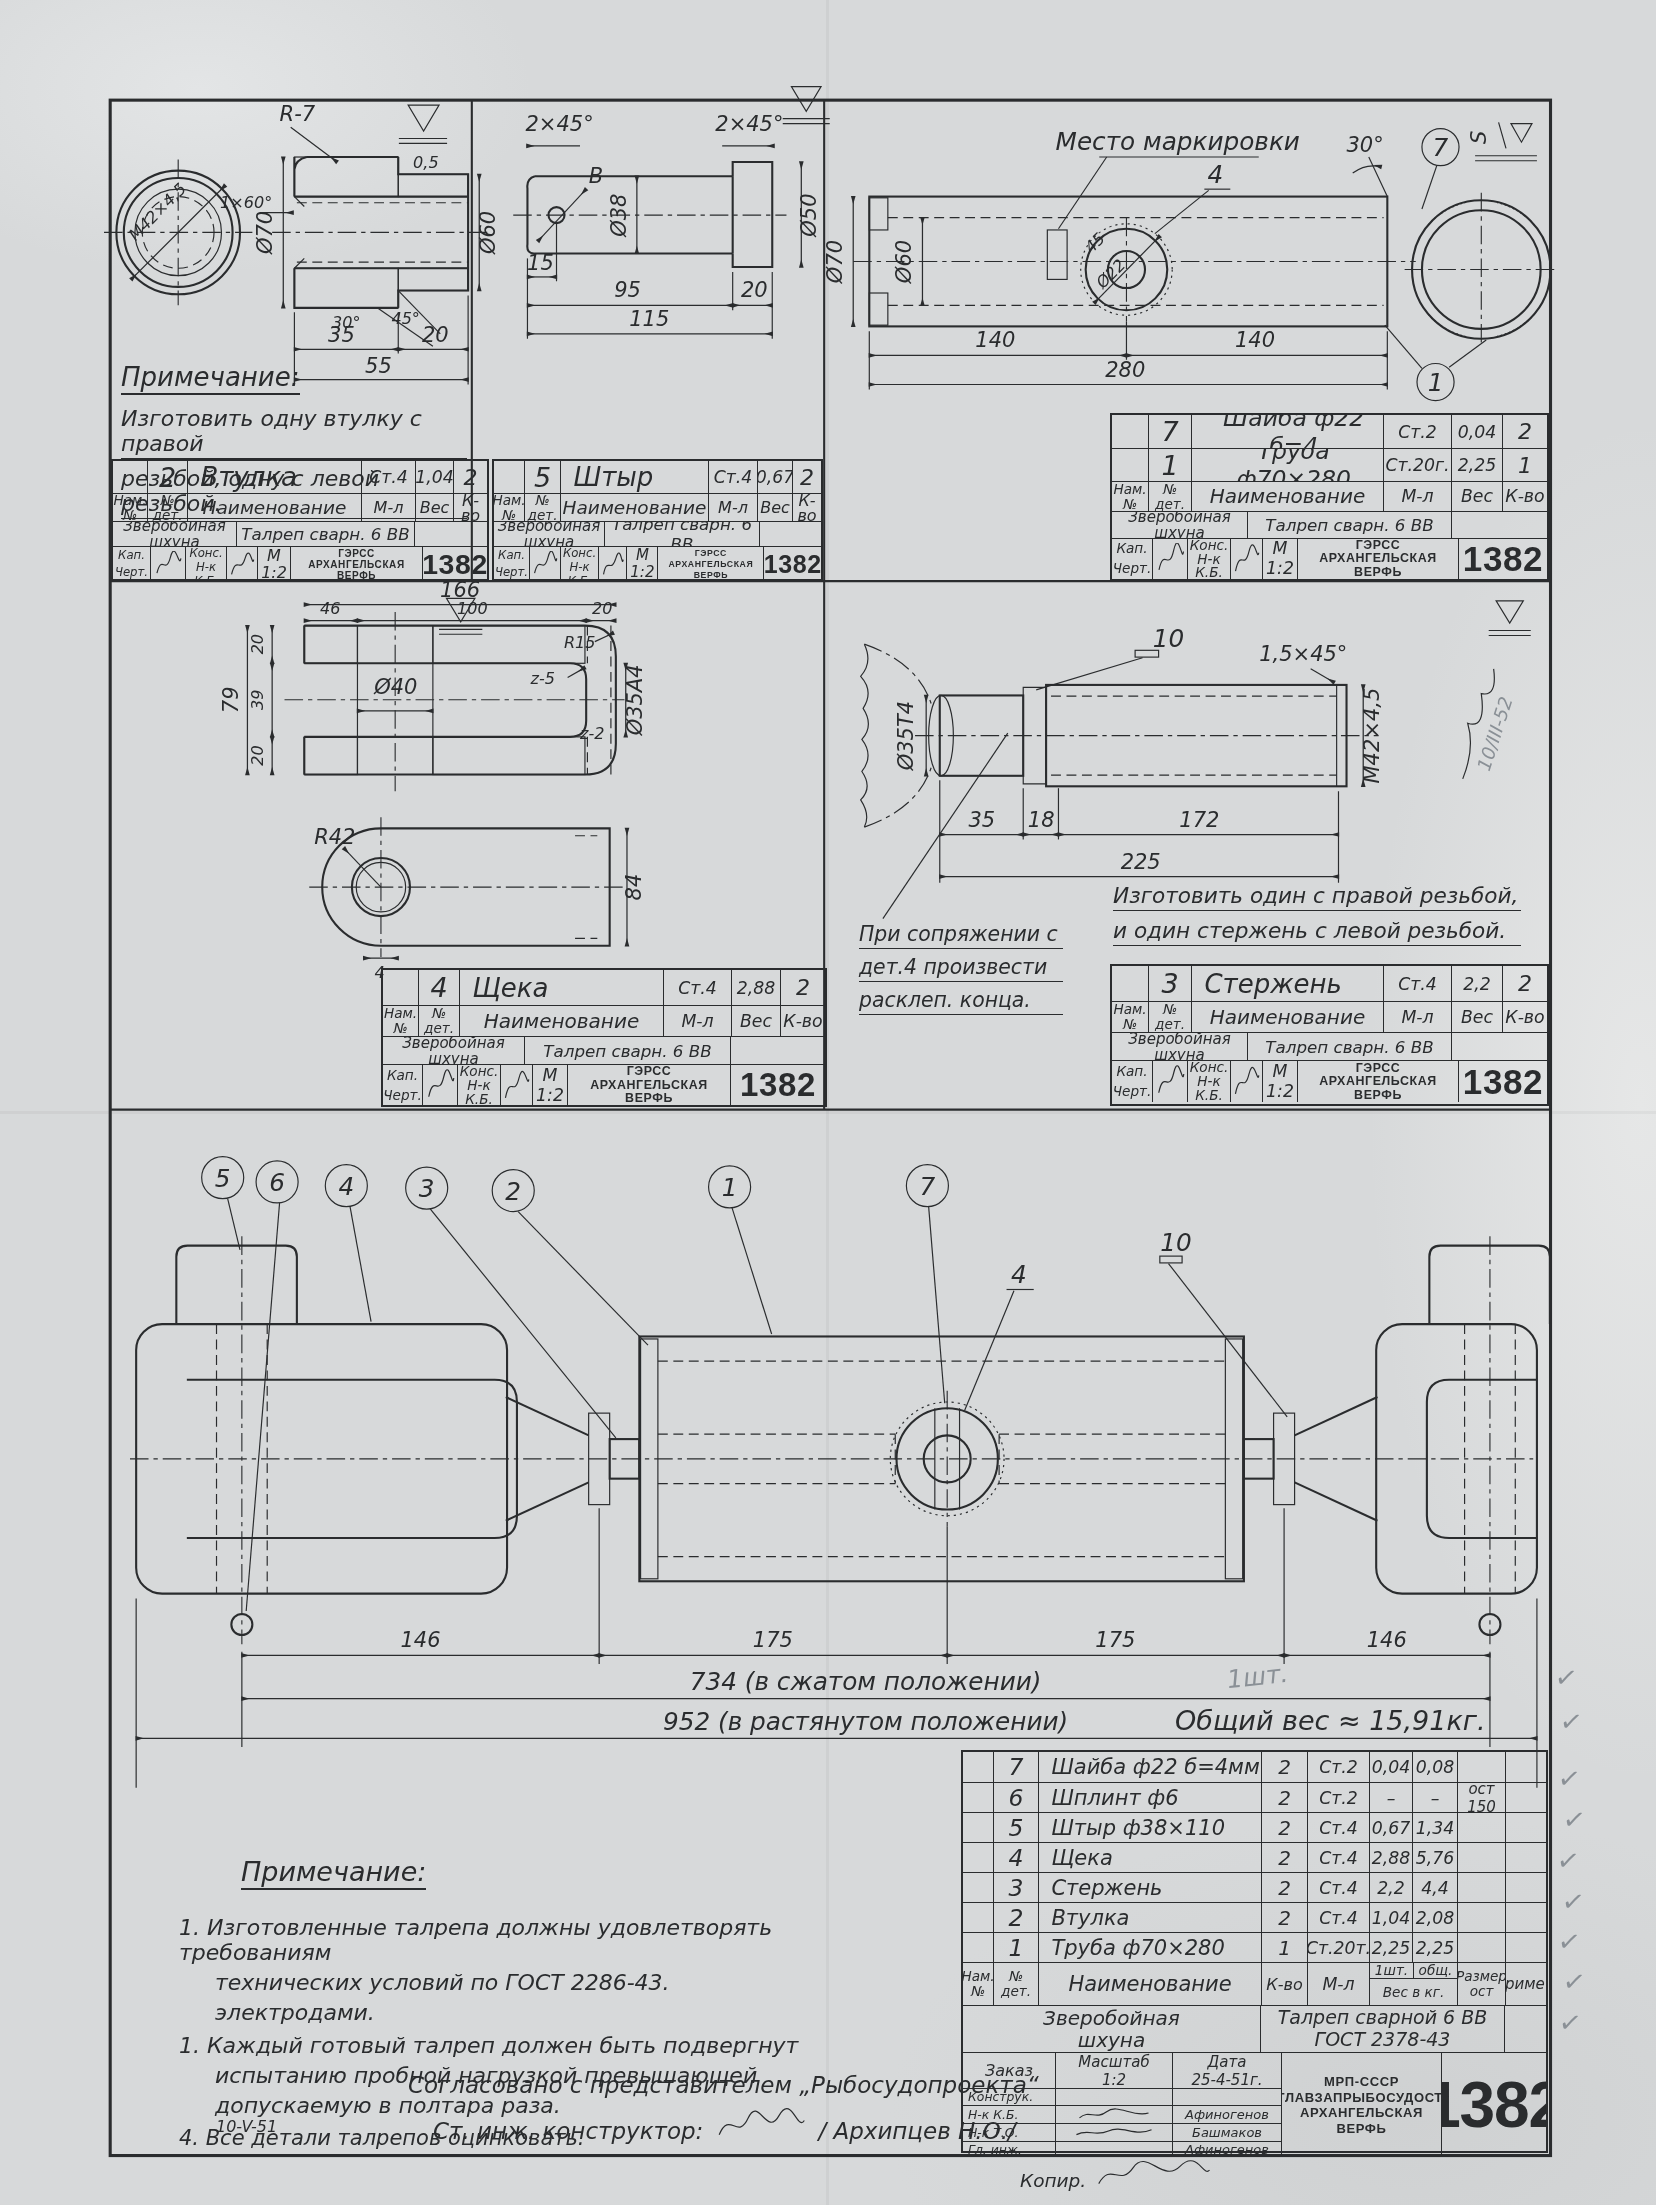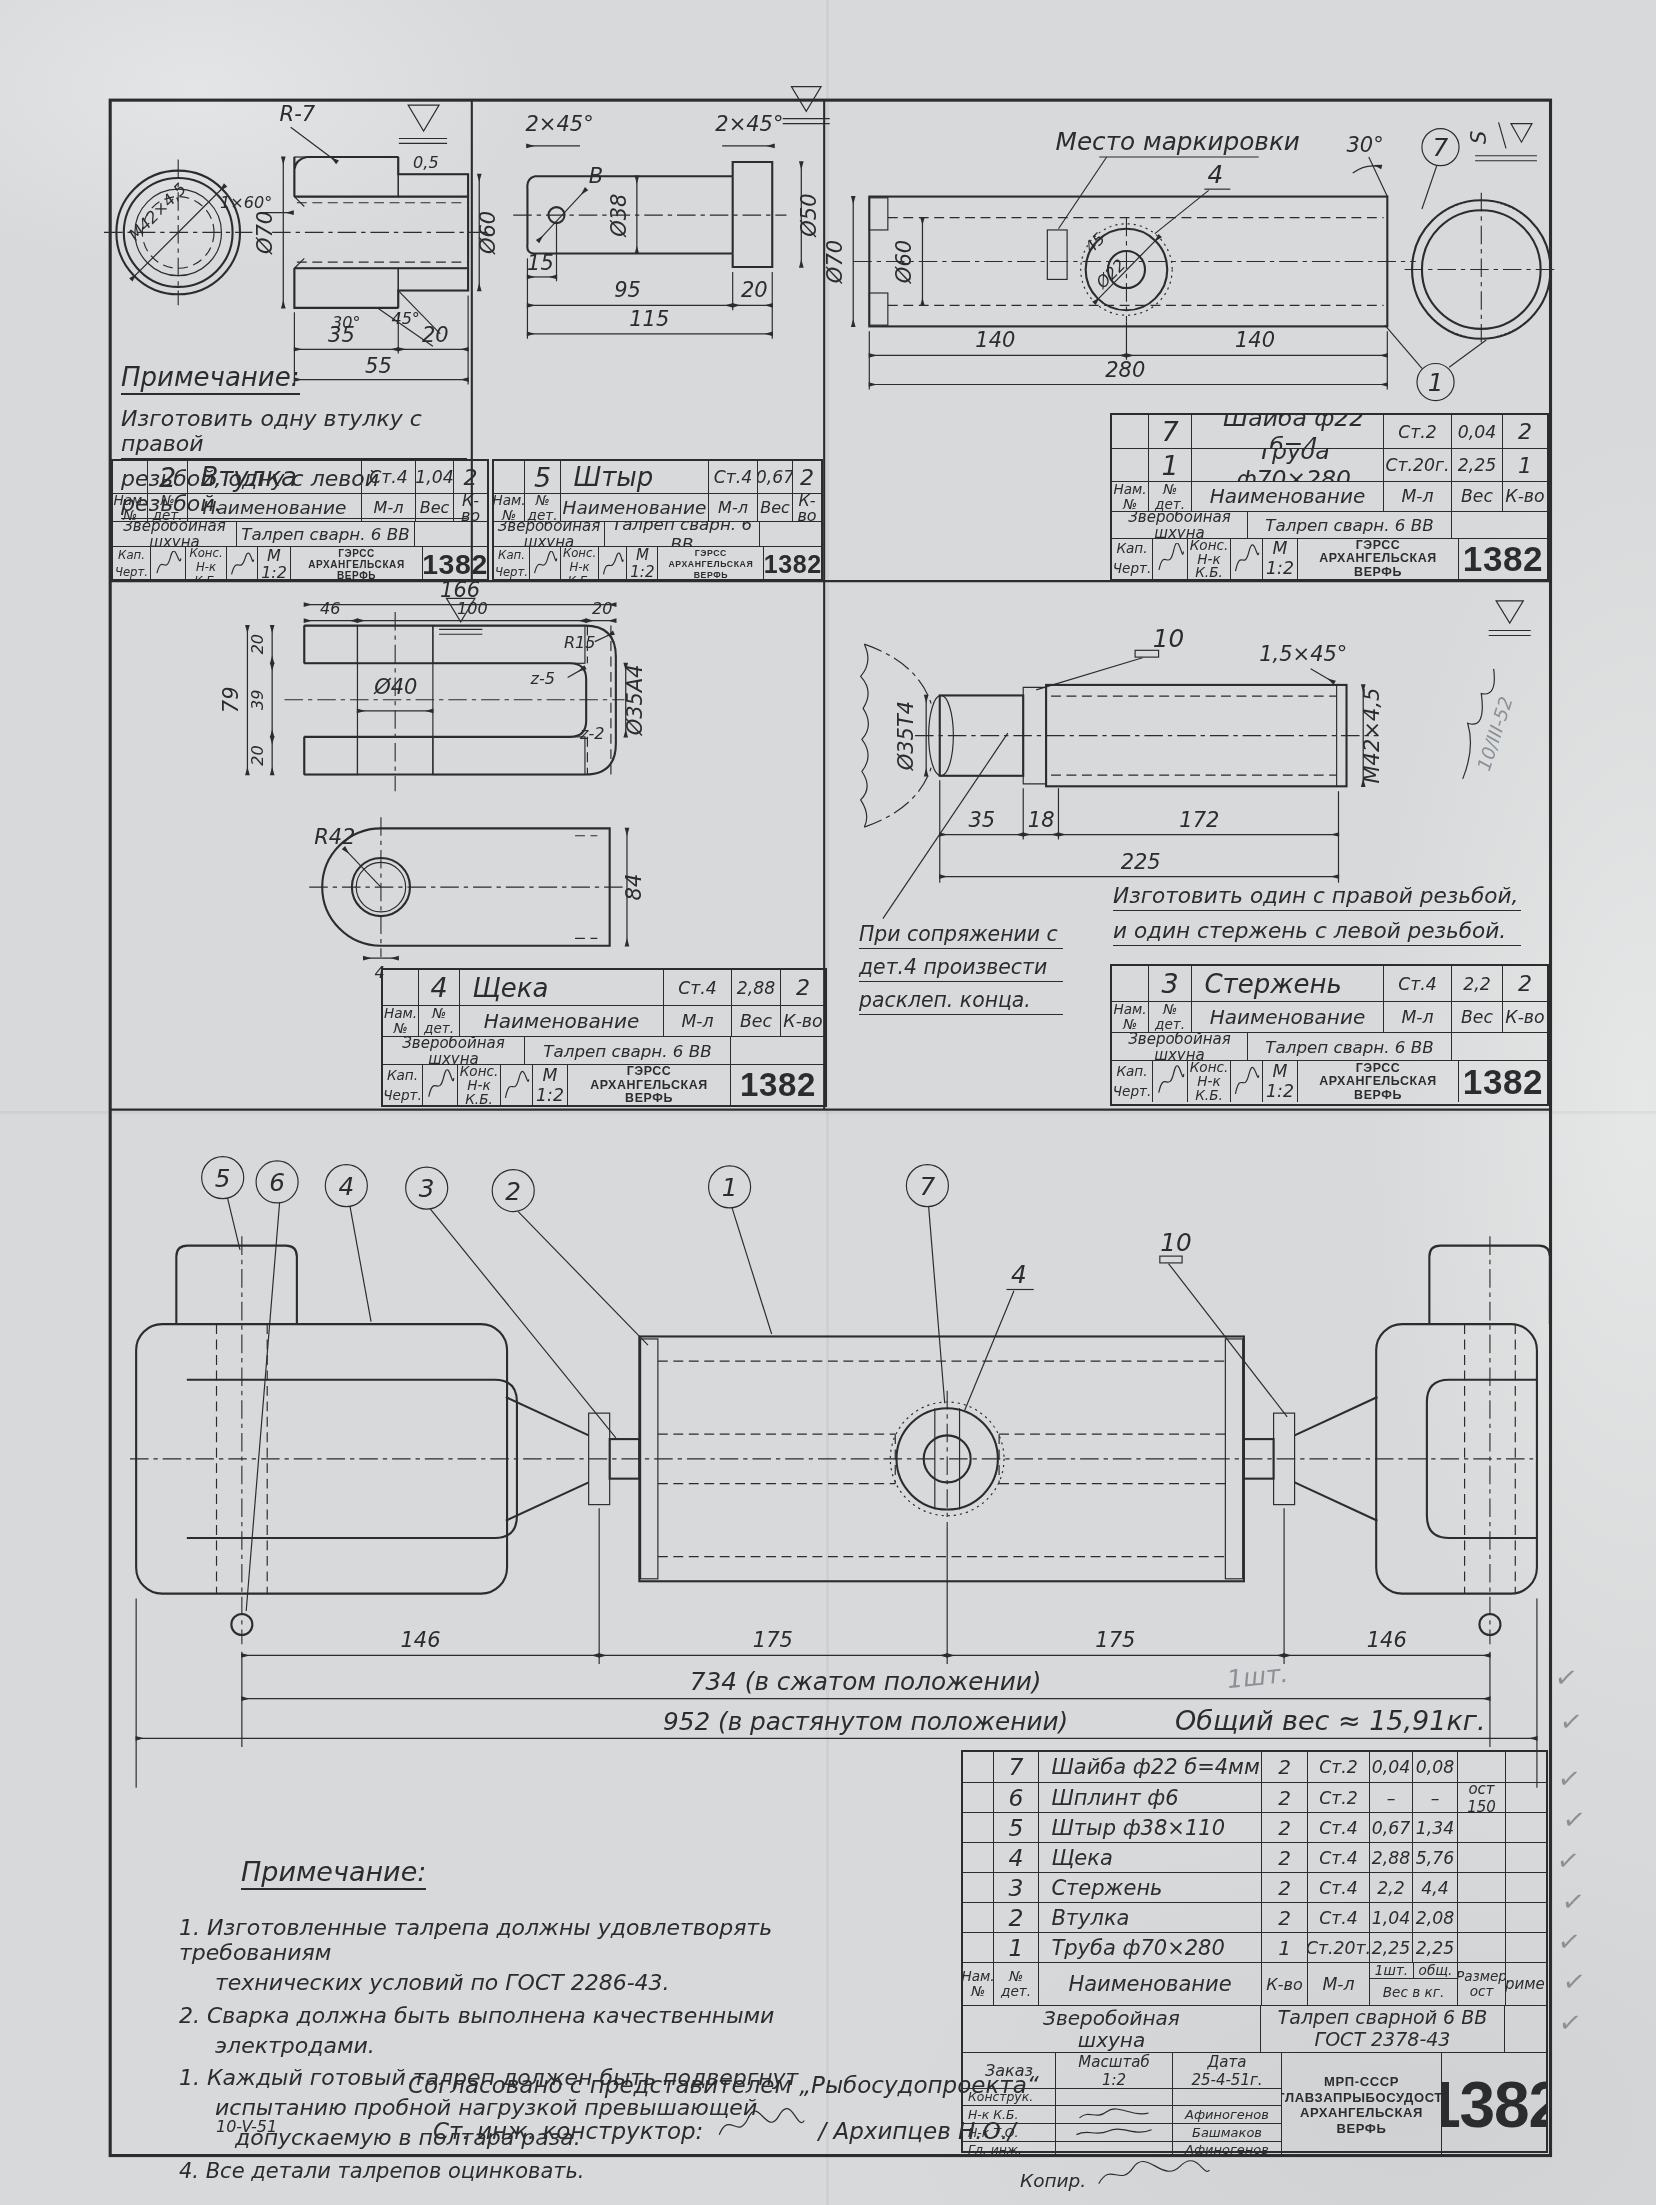--- a/index.html
+++ b/index.html
@@ -472,25 +472,24 @@
     <div class="note-line" style="font-size:20.4px;margin-top:6.2px">дет.4 произвести</div>
     <div class="note-line" style="font-size:20.4px;margin-top:6.2px">расклеп. конца.</div>
   </div>
 
   <div class="abs hw pencil" style="left:1227px;top:1662px;font-size:25px;transform:rotate(-6deg)">1шт.</div>
 
   <div class="abs hw" style="left:179px;top:1856px;width:748px">
     <div style="font-size:27px;border-bottom:2.5px double var(--ink);display:inline-block;margin-left:62px;padding-bottom:1.2px">Примечание:</div>
     <div style="font-size:22px;margin-top:25px">1. Изготовленные талрепа должны удовлетворять требованиям</div>
     <div style="font-size:22px;margin-top:5px;margin-left:36px">технических условий по ГОСТ 2286-43.</div>
-    <div style="font-size:22px;margin-top:7.4px">2. Сварка должна быть выполнена качественными</div>
     <div style="font-size:22px;margin-top:5px;margin-left:36px">электродами.</div>
     <div style="font-size:22px;margin-top:7.4px">1. Каждый готовый талреп должен быть подвергнут</div>
     <div style="font-size:22px;margin-top:5px;margin-left:36px">испытанию пробной нагрузкой превышающей</div>
-    <div style="font-size:22px;margin-top:5px;margin-left:56px">допускаемую в полтара раза.</div>
+    <div style="font-size:22px;margin-top:5px;margin-left:36px">допускаемую в полтара раза.</div>
     <div style="font-size:21px;margin-top:8.7px">4. Все детали талрепов оцинковать.</div>
   </div>
 
   <div class="abs hw" style="left:408px;top:2072px;font-size:23px">Согласовано с представителем „Рыбосудопроекта“</div>
   <div class="abs hw" style="left:216px;top:2117px;font-size:16px">10-V-51</div>
   <div class="abs" style="left:433px;top:2107px;display:flex;align-items:flex-end;gap:11px">
     <span class="hw" style="font-size:23px">Ст. инж. конструктор:</span>
     <svg width="93" height="37" viewBox="0 0 150 60">
         <path d="M8,45 C25,5 38,55 55,18 S85,50 105,14 S135,40 146,22" class="tn"></path>
       </svg>

